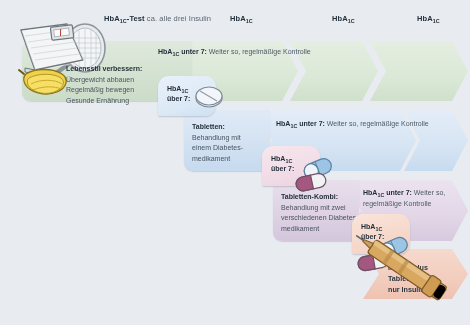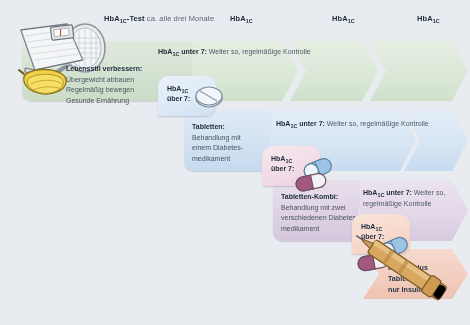--- a/index.html
+++ b/index.html
@@ -110,21 +110,21 @@
     line-height:11px;
   }
 
   .art{position:absolute;}
 </style>
 </head>
 <body style="background: rgb(232, 236, 241);">
 
 <div id="stage">
 
-  <div class="hdr" style="left:104px;top:14px;"><span>HbA<sub>1C</sub>-Test</span><span class="sub"> ca. alle drei Monate</span></div>
+  <div class="hdr" style="left:104px;top:14px;"><span>HbA<sub>1C</sub>-Test</span><span class="sub"> ca. alle drei Insulin</span></div>
   <div class="hdr" style="left:230px;top:14px;">HbA<sub>1C</sub></div>
   <div class="hdr" style="left:332px;top:14px;">HbA<sub>1C</sub></div>
   <div class="hdr" style="left:417px;top:14px;">HbA<sub>1C</sub></div>
 
   <div class="g3"></div>
   <div class="g2"></div>
   <div class="g1"></div>
   <div class="green-panel"></div>
 
   <div class="band-txt" style="left:158px;top:47px;"><b>HbA<sub>1C</sub> unter 7:</b> Weiter so, regelmäßige Kontrolle</div>

